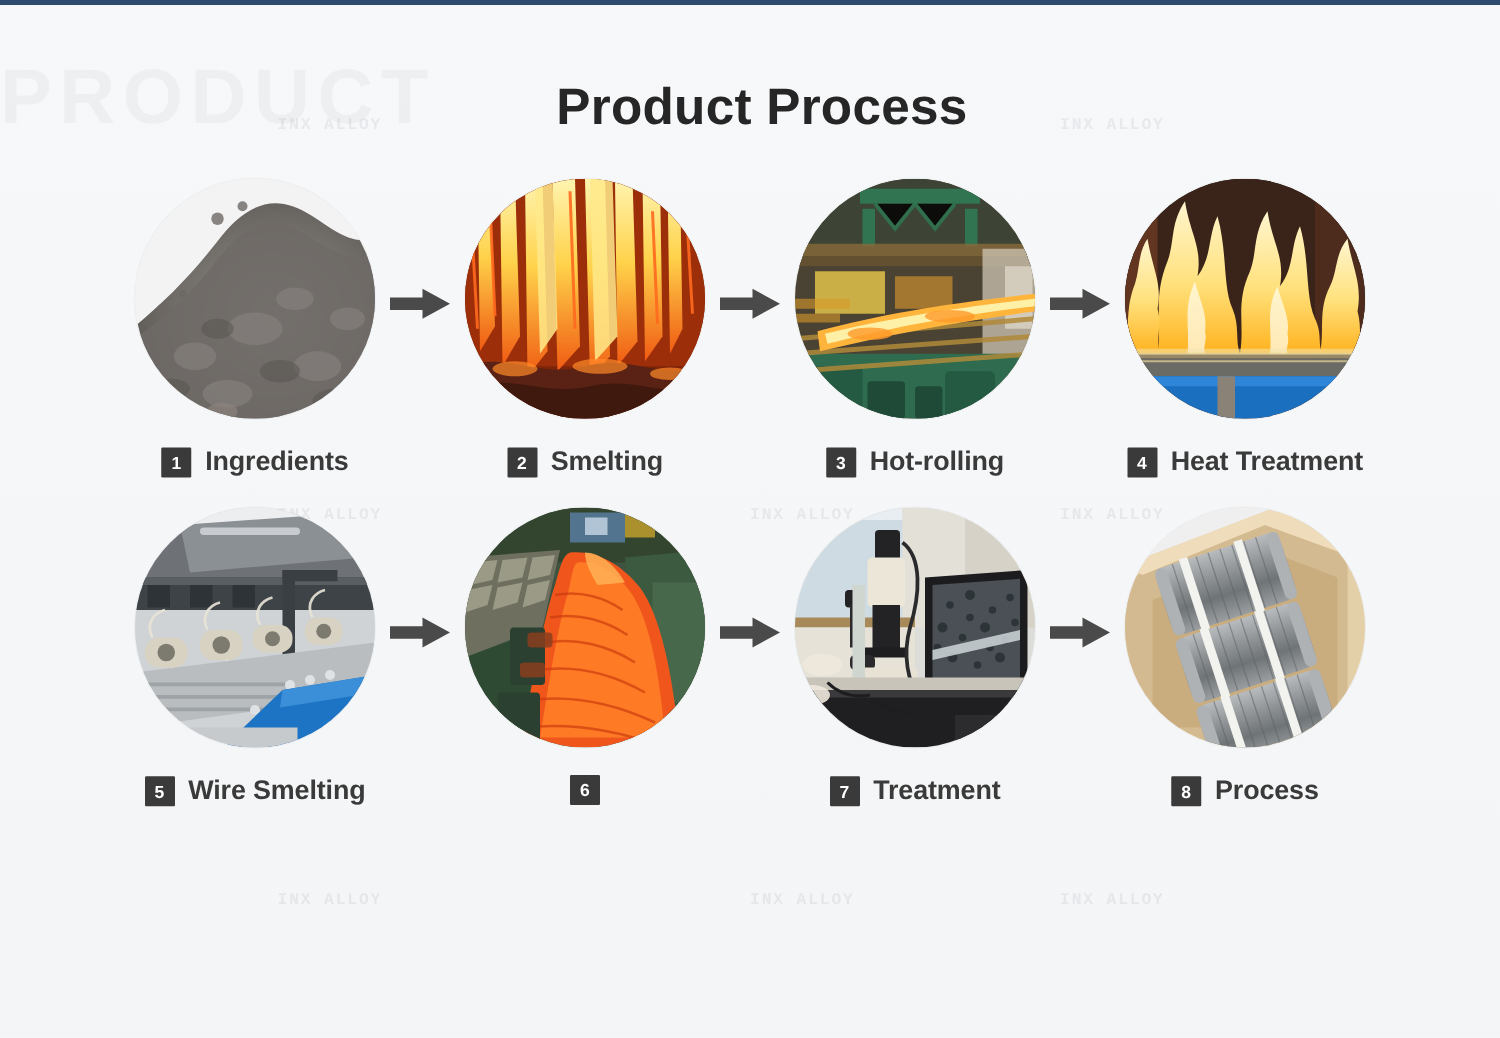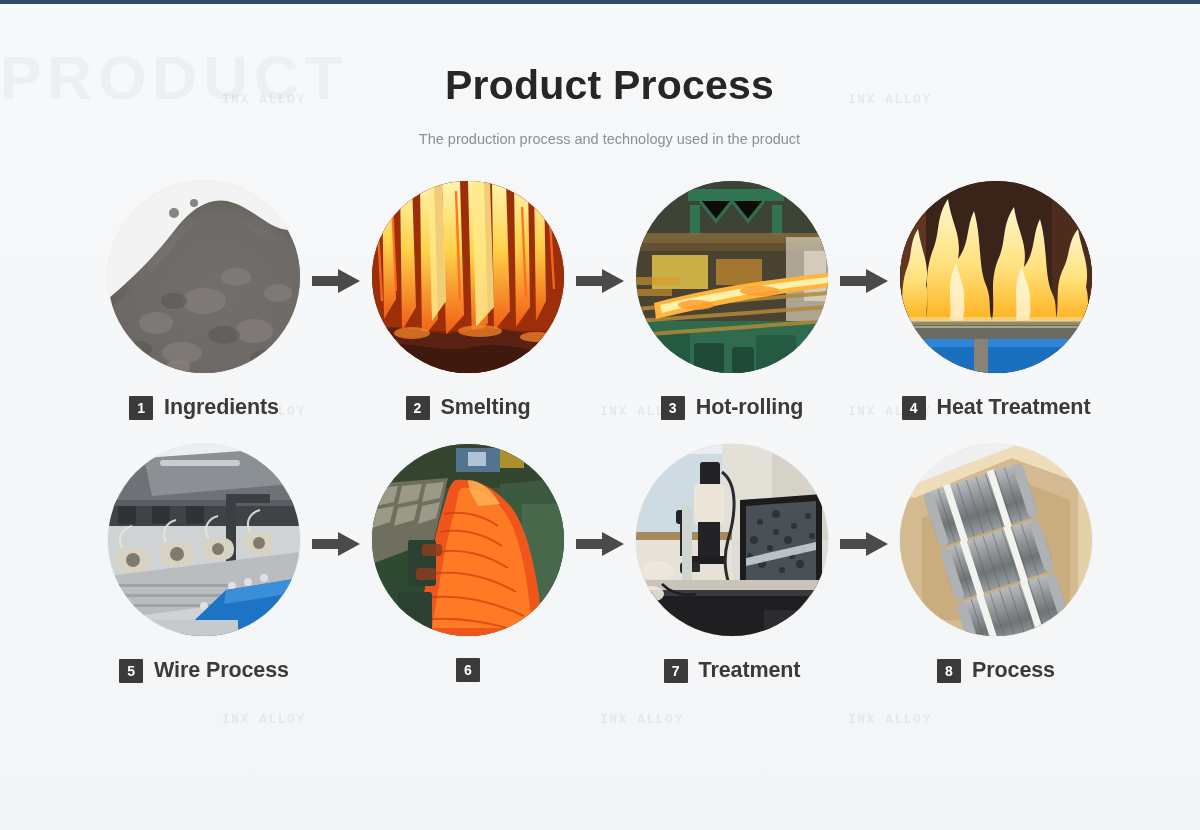--- a/index.html
+++ b/index.html
@@ -101,21 +101,20 @@
     <div class="wm-sm" style="left:222px;  top:404px;">INX ALLOY</div>
     <div class="wm-sm" style="left:600px;  top:404px;">INX ALLOY</div>
     <div class="wm-sm" style="left:848px;  top:404px;">INX ALLOY</div>
     <div class="wm-sm" style="left:222px;  top:712px;">INX ALLOY</div>
     <div class="wm-sm" style="left:600px;  top:712px;">INX ALLOY</div>
     <div class="wm-sm" style="left:848px;  top:712px;">INX ALLOY</div>
   </div>
 
   <div class="header">
     <div class="title">Product Process</div>
-    <div class="subtitle">The production process and technology used in the product</div>
   </div>
 
   <div class="rows">
 
     <div class="row">
 
       <div class="step" style="width:192px;">
         <div class="circle">
           <svg viewBox="0 0 192 192" preserveAspectRatio="xMidYMid slice">
             <defs>
@@ -373,21 +372,21 @@
               <circle cx="96" cy="162" r="4"></circle>
                 <circle cx="112" cy="158" r="4"></circle>
             </g>
             <path d="M118 146 L192 134 L192 192 L70 192 Z" fill="#1e74c4"></path>
             <path d="M118 146 L192 134 L192 148 L116 160 Z" fill="#3a8fd8"></path>
             <rect x="0" y="176" width="130" height="16" fill="#c6cacd"></rect>
           </svg>
         </div>
         <div class="label-row">
           <span class="badge">5</span>
-          <span class="step-name">Wire Process</span>
+          <span class="step-name">Wire Smelting</span>
         </div>
       </div>
 
       <div class="arrow-cell" style="width:72px;">
         <svg class="arrow" viewBox="0 0 52 30">
           <path d="M2 10 H28 V3 L50 15 L28 27 V20 H2 Z" fill="#4a4a4a"></path>
         </svg>
       </div>
 
       <div class="step" style="width:192px;">

